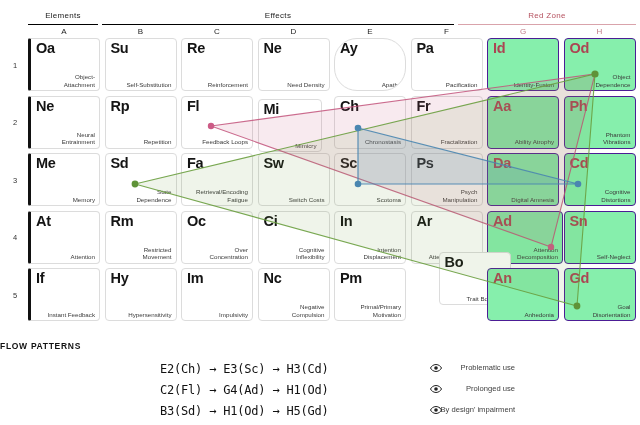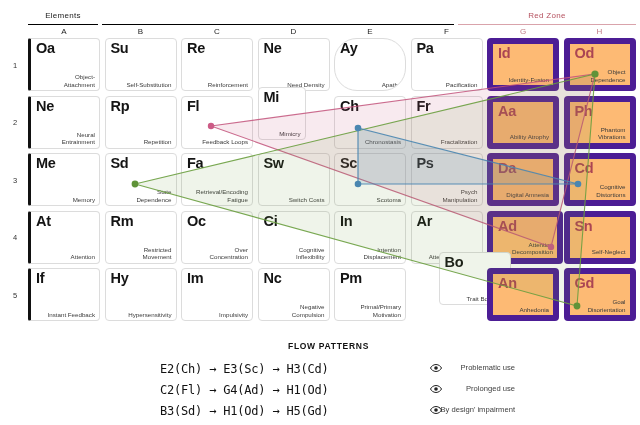--- a/index.html
+++ b/index.html
@@ -30,42 +30,42 @@
   .card{
     position:absolute;
     box-sizing:border-box;
     background:#fff;
     border:1px solid #dcdcdc;
     border-radius:4px;
     overflow:hidden;
   }
   .card.firstcol{border-left:3px solid #111;border-radius:2px 4px 4px 2px;}
   .card.red{
-    background:#fdba74;
-    border:6px solid #4c1d95;
+    background:#86efac;
+    border:1px solid #4c1d95;
     text-decoration:underline;
   }
   .sym{
     position:absolute;left:5px;top:1px;
     font-size:14.5px;font-weight:700;letter-spacing:-.3px;line-height:16px;
     color:#141414;
   }
   .card.red .sym{color:#ab4553;}
   .nm{
     position:absolute;right:4px;bottom:2px;left:4px;
     font-size:6.2px;line-height:7.4px;text-align:right;color:#3a3a3a;
   }
 
   
   #overlay{position:absolute;left:0;top:0;width:640px;height:425px;pointer-events:none;}
 
   
   .flowtitle{
     position:absolute;left:0;right:0;top:341px;
-    text-align:center;font-size:8.5px;font-weight:700;letter-spacing:.7px;color:#111;padding-left:17px;
+    text-align:left;font-size:8.5px;font-weight:700;letter-spacing:.7px;color:#111;
   }
   .flowrow{position:absolute;height:14px;left:130px;width:385px;}
   .flowcode{
     position:absolute;left:30px;top:0;
     font-family:"DejaVu Sans Mono","Liberation Mono",monospace;
     font-size:12px;letter-spacing:-.2px;color:#111;white-space:pre;
   }
   .flowlabel{
     position:absolute;left:250px;width:135px;top:1px;
     text-align:right;font-size:7.6px;color:#3d3d3d;
@@ -73,20 +73,21 @@
   .eye{position:absolute;left:300px;top:0px;width:12px;height:12px;}
 </style>
 </head>
 <body>
 
 <div id="root">
 
   <div class="grouphdr" style="left:28px;width:70px;">Elements</div>
   <div class="groupline" style="left:28px;width:70px;"></div>
 
+  <div class="grouphdr" style="left:102px;width:352px;">Effects</div>
   <div class="groupline" style="left:102px;width:352px;"></div>
 
   <div class="grouphdr red" style="left:458px;width:178px;">Red Zone</div>
   <div class="groupline red" style="left:458px;width:178px;"></div>
 
   <div id="cols">
       <div class="colletter" style="left: 28px; width: 72px;">A</div>
       <div class="colletter" style="left: 104.5px; width: 72px;">B</div>
       <div class="colletter" style="left: 181px; width: 72px;">C</div>
       <div class="colletter" style="left: 257.5px; width: 72px;">D</div>
@@ -140,21 +141,21 @@
         <div class="nm">Neural<br>Entrainment</div>
       </div>
       <div class="card" style="left: 104.5px; top: 95.5px; width: 72px; height: 53px;">
         <div class="sym">Rp</div>
         <div class="nm">Repetition</div>
       </div>
       <div class="card" style="left: 181px; top: 95.5px; width: 72px; height: 53px;">
         <div class="sym">Fl</div>
         <div class="nm">Feedback Loops</div>
       </div>
-      <div class="card" style="left: 257.5px; top: 87px; width: 48px; height: 53px; text-decoration: underline;">
+      <div class="card" style="left: 257.5px; top: 99px; width: 64px; height: 53px; text-decoration: underline;">
         <div class="sym">Mi</div>
         <div class="nm">Mimicry</div>
       </div>
       <div class="card" style="left: 334px; top: 95.5px; width: 72px; height: 53px;">
         <div class="sym">Ch</div>
         <div class="nm">Chronostasis</div>
       </div>
       <div class="card" style="left: 410.5px; top: 95.5px; width: 72px; height: 53px;">
         <div class="sym">Fr</div>
         <div class="nm">Fractalization</div>

